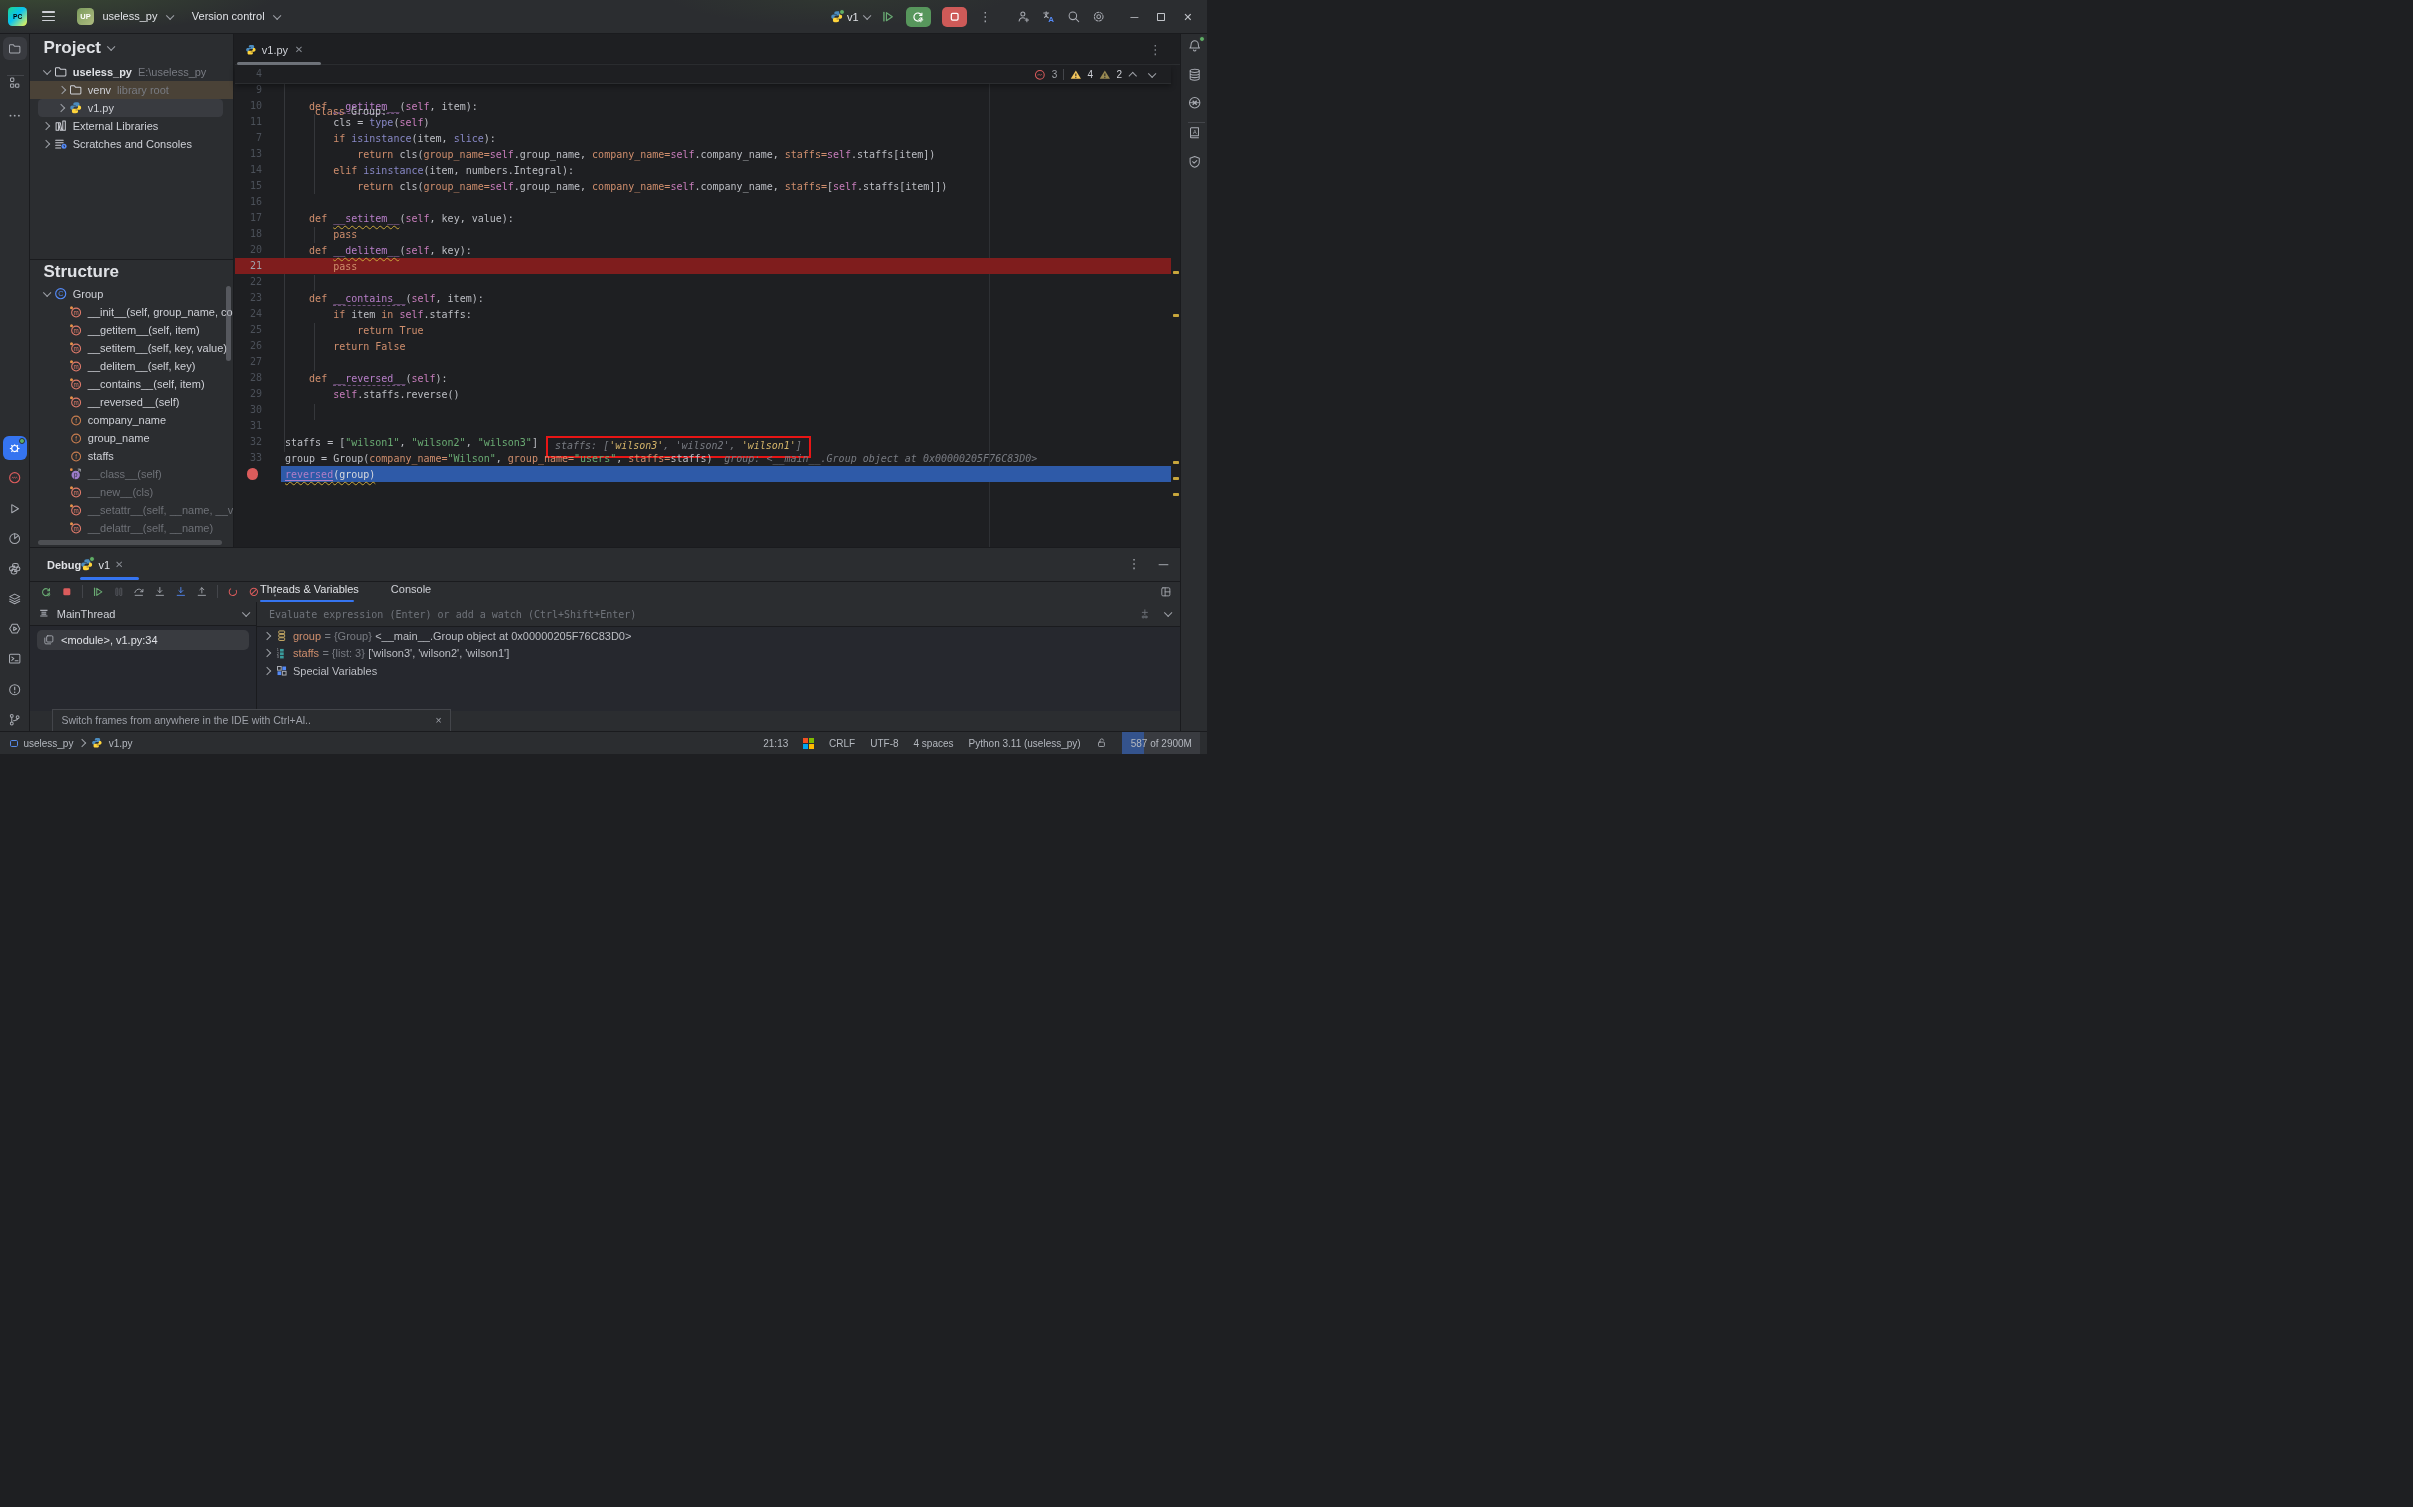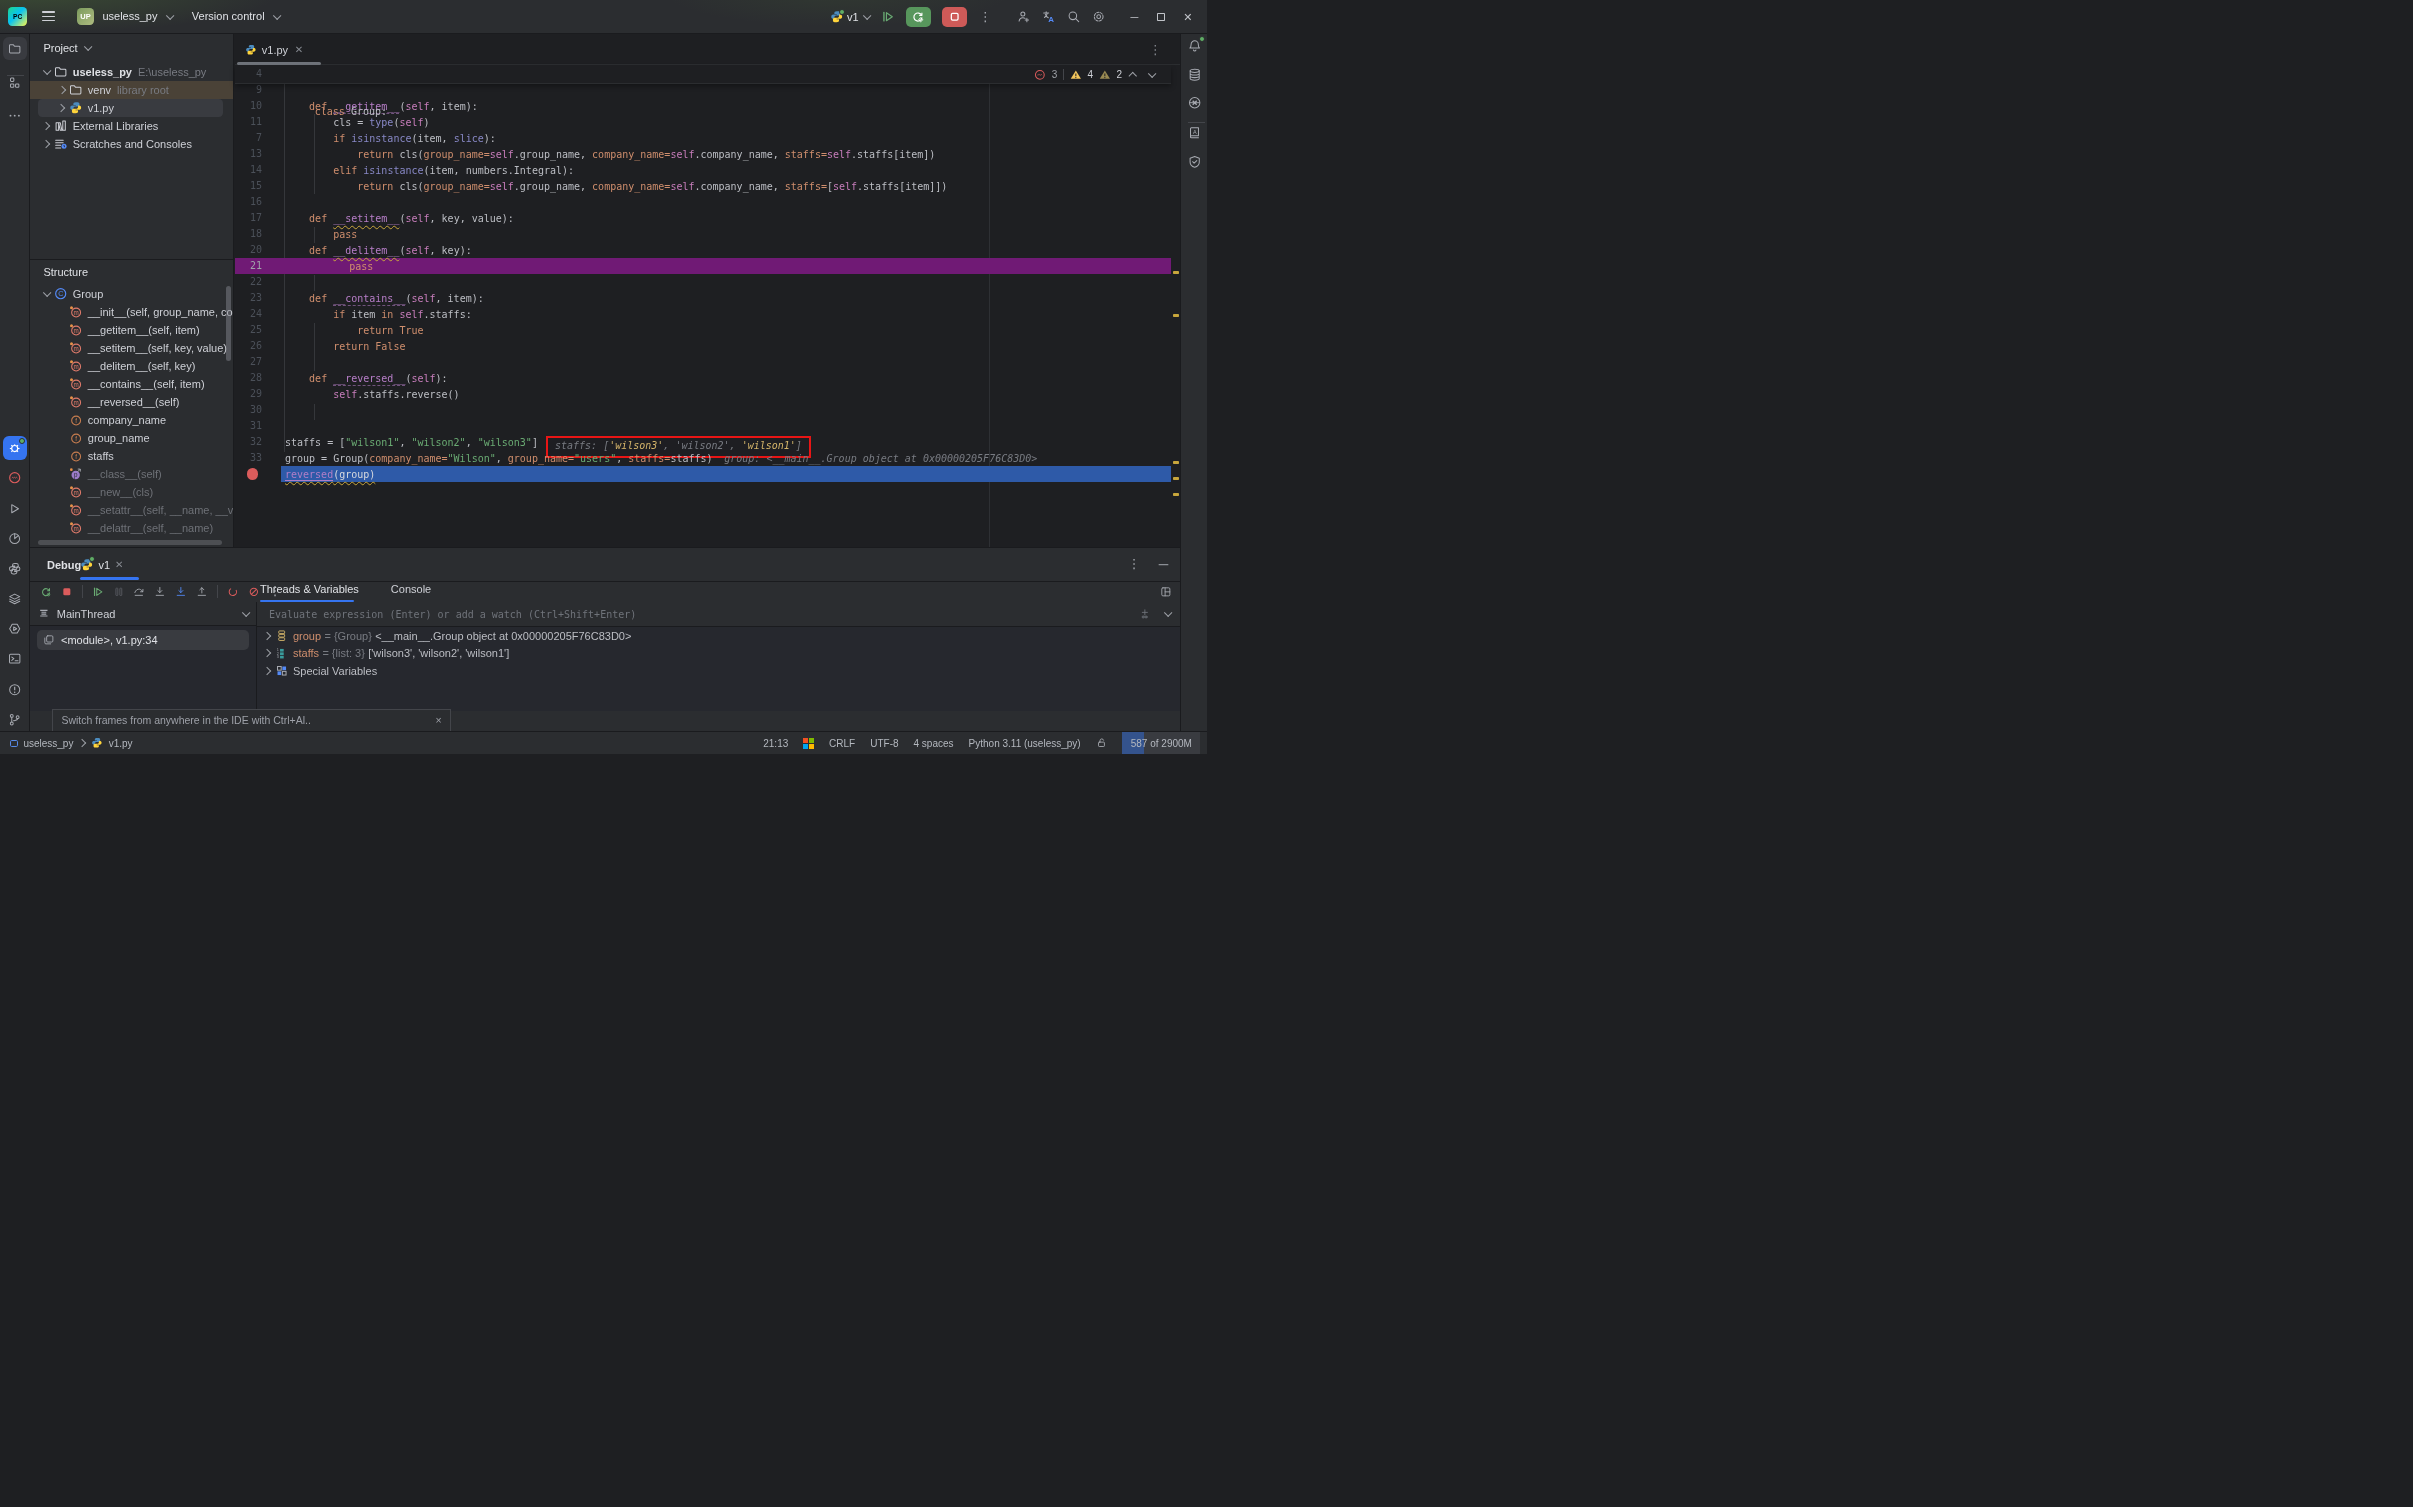--- a/index.html
+++ b/index.html
@@ -33,21 +33,21 @@
   
   .lstripe{position:absolute;left:0;top:34px;width:30px;height:697px;background:#2B2D30;border-right:0.8px solid #1A1B1E;}
   .rstripe{position:absolute;right:0;top:34px;width:27px;height:697px;background:#2B2D30;border-left:0.8px solid #1A1B1E;}
   .stripe-btn{position:absolute;left:3.4px;width:23.5px;height:23.5px;border-radius:5.9px;display:flex;align-items:center;justify-content:center;color:#A8ABB2;}
   .rstripe .stripe-btn{left:1.7px;}
   .stripe-btn.active-blue{background:#3574F0;color:#fff;}
   .stripe-btn.sel{background:#393B40;color:#CED0D6;}
   .stripe-div{position:absolute;left:6.7px;width:17px;height:0.8px;background:#43454A;}
   
   .leftpanel{position:absolute;left:30px;top:34px;width:204px;height:514px;background:#2B2D30;border-right:0.8px solid #1A1B1E;overflow:hidden;}
-  .panelhead{height:28.5px;display:flex;align-items:center;gap:5.9px;padding-left:13.4px;font-size:11px;font-weight:normal;color:#DFE1E5;}
+  .panelhead{height:28.5px;display:flex;align-items:center;gap:5.9px;padding-left:13.4px;font-size:17px;font-weight:bold;color:#DFE1E5;}
   .tree{position:relative;font-size:11px;color:#CED0D6;}
   .trow{position:relative;height:18px;display:flex;align-items:center;white-space:nowrap;}
   .trow .tchev{margin-right:5px;flex:none;width:5.9px;height:5.9px;}
   .trow .ticon{flex:none;width:13.4px;height:13.4px;margin-right:5px;}
   .trow .ticon svg{width:100%;height:100%;}
   .tmeta{color:#787B82;margin-left:5.9px;}
   .trow.brown{background:#4A4237;}
   .trow.sel2{background:#393B40;border-radius:4.2px;margin:0 10px 0 8.4px;}
   .trow.dim{color:#6E7177;}
   .sectiondiv{border-top:0.8px solid #1A1B1E;}
@@ -59,21 +59,21 @@
   .etab{position:absolute;left:1.7px;top:0;height:31px;display:flex;align-items:center;gap:5px;padding:0 8.4px;font-size:11px;color:#CED0D6;}
   .etab .x{color:#868A91;font-size:10px;margin-left:1.7px;}
   .tabline{position:absolute;left:1.7px;top:28px;width:84px;height:2.5px;border-radius:1.7px;background:#6F737A;}
   .tabkebab{position:absolute;right:18.4px;top:8.4px;color:#868A91;font-size:12.6px;}
   .sticky{position:absolute;left:0;top:31px;width:936px;height:19px;background:#1E1F22;border-bottom:0.8px solid #2B2D30;box-shadow:0 2.5px 5px rgba(0,0,0,.35);z-index:5;}
   .mono, .code, .ln, .sticky .code, .hint{font-family:"DejaVu Sans Mono",monospace;font-size:10px;}
   .codearea{position:absolute;left:0;top:48px;width:936px;height:466px;overflow:hidden;}
   .guide{position:absolute;width:0.8px;background:#35373B;}
   .wrapguide{position:absolute;left:754px;top:0;width:0.8px;height:466px;background:#2E3034;}
   .line{position:relative;height:16px;line-height:16px;white-space:pre;}
-  .line.cur{background:#701a75;padding-left:16px;}
+  .line.cur{background:#7f1d1d;}
   .ln{position:absolute;left:0;top:0;width:27px;text-align:right;color:#4B5059;z-index:2;}
   .line.cur .ln{color:#A1A3AB;}
   .code{position:relative;margin-left:50px;z-index:2;}
   .execfill{position:absolute;left:46px;right:0;top:0;bottom:0;background:#2E5AA8;z-index:1;}
   .bp{position:absolute;left:11.7px;top:2.1px;width:11.7px;height:11.7px;border-radius:50%;background:#DB5C5C;z-index:2;}
   .t{color:#BCBEC4} .k{color:#CF8E6D} .s{color:#6AAB73} .se{color:#C77DBB} .b{color:#8888C6} .a{color:#CF8E6D}
   .m{color:#B77EC8;text-decoration:underline dashed rgba(183,126,200,.55);text-decoration-thickness:0.8px;text-underline-offset:2.5px;}
   .mw{color:#B77EC8;text-decoration:underline wavy #C8A63C;text-decoration-thickness:0.8px;text-underline-offset:2.5px;}
   .tw{color:#D6D9DE;text-decoration:underline wavy #C8A63C;text-decoration-thickness:0.8px;text-underline-offset:2.5px;margin-top:48px;}
   .rv{color:#B header}

